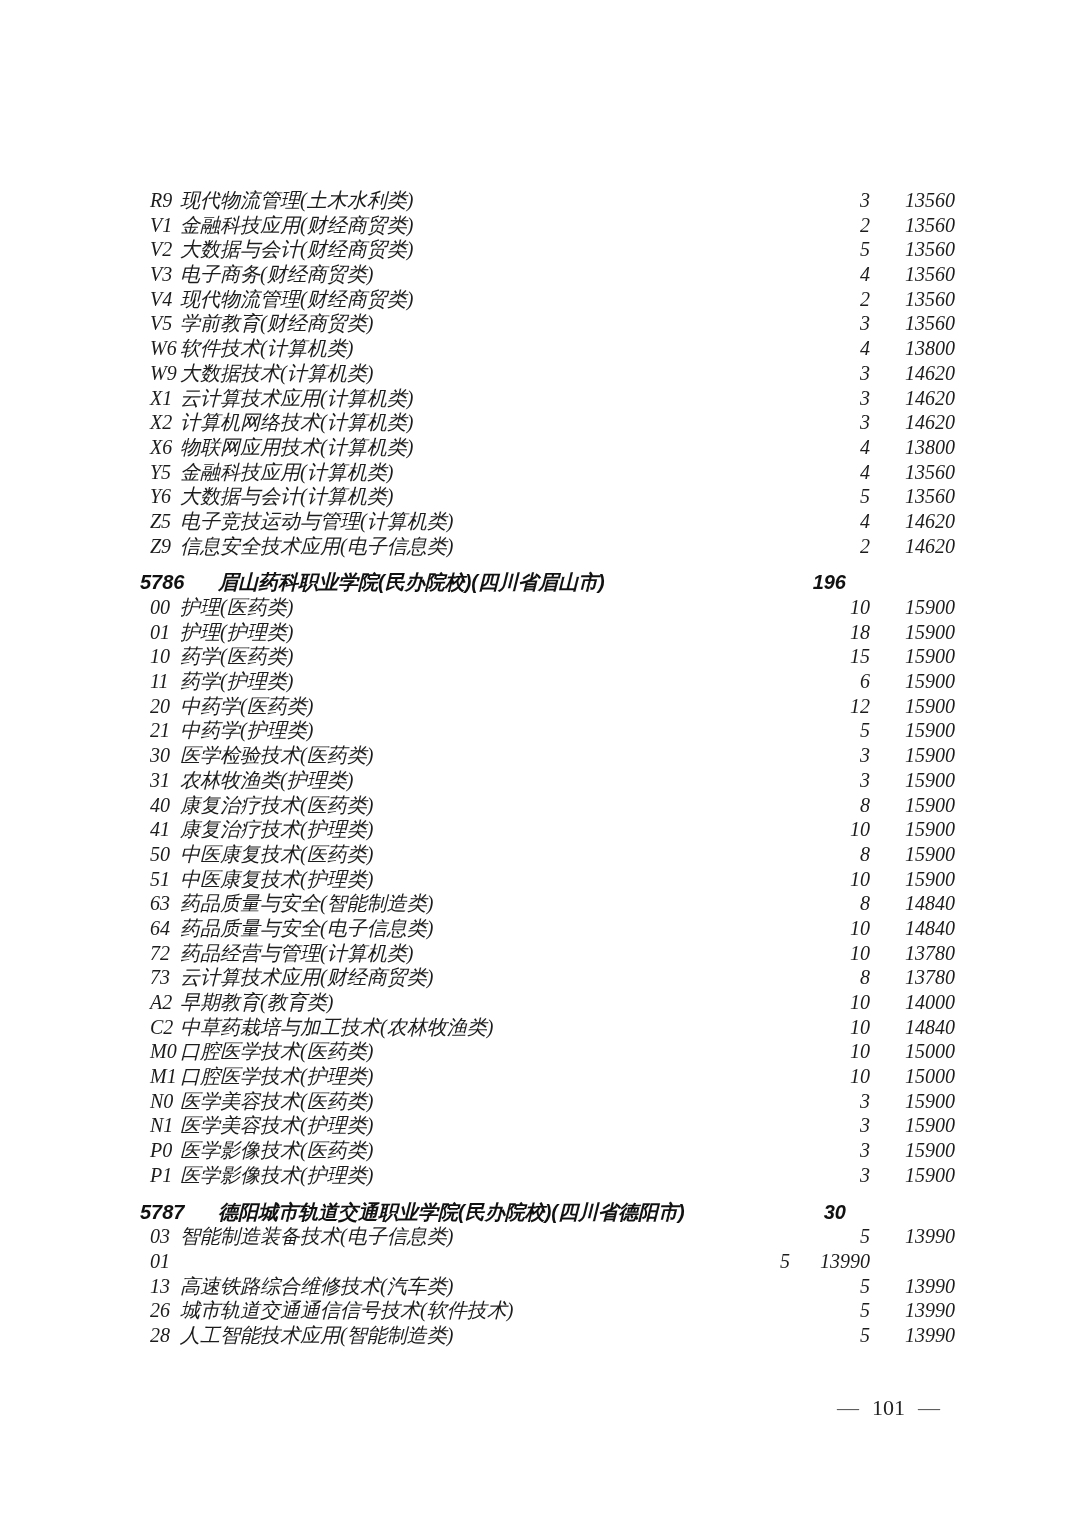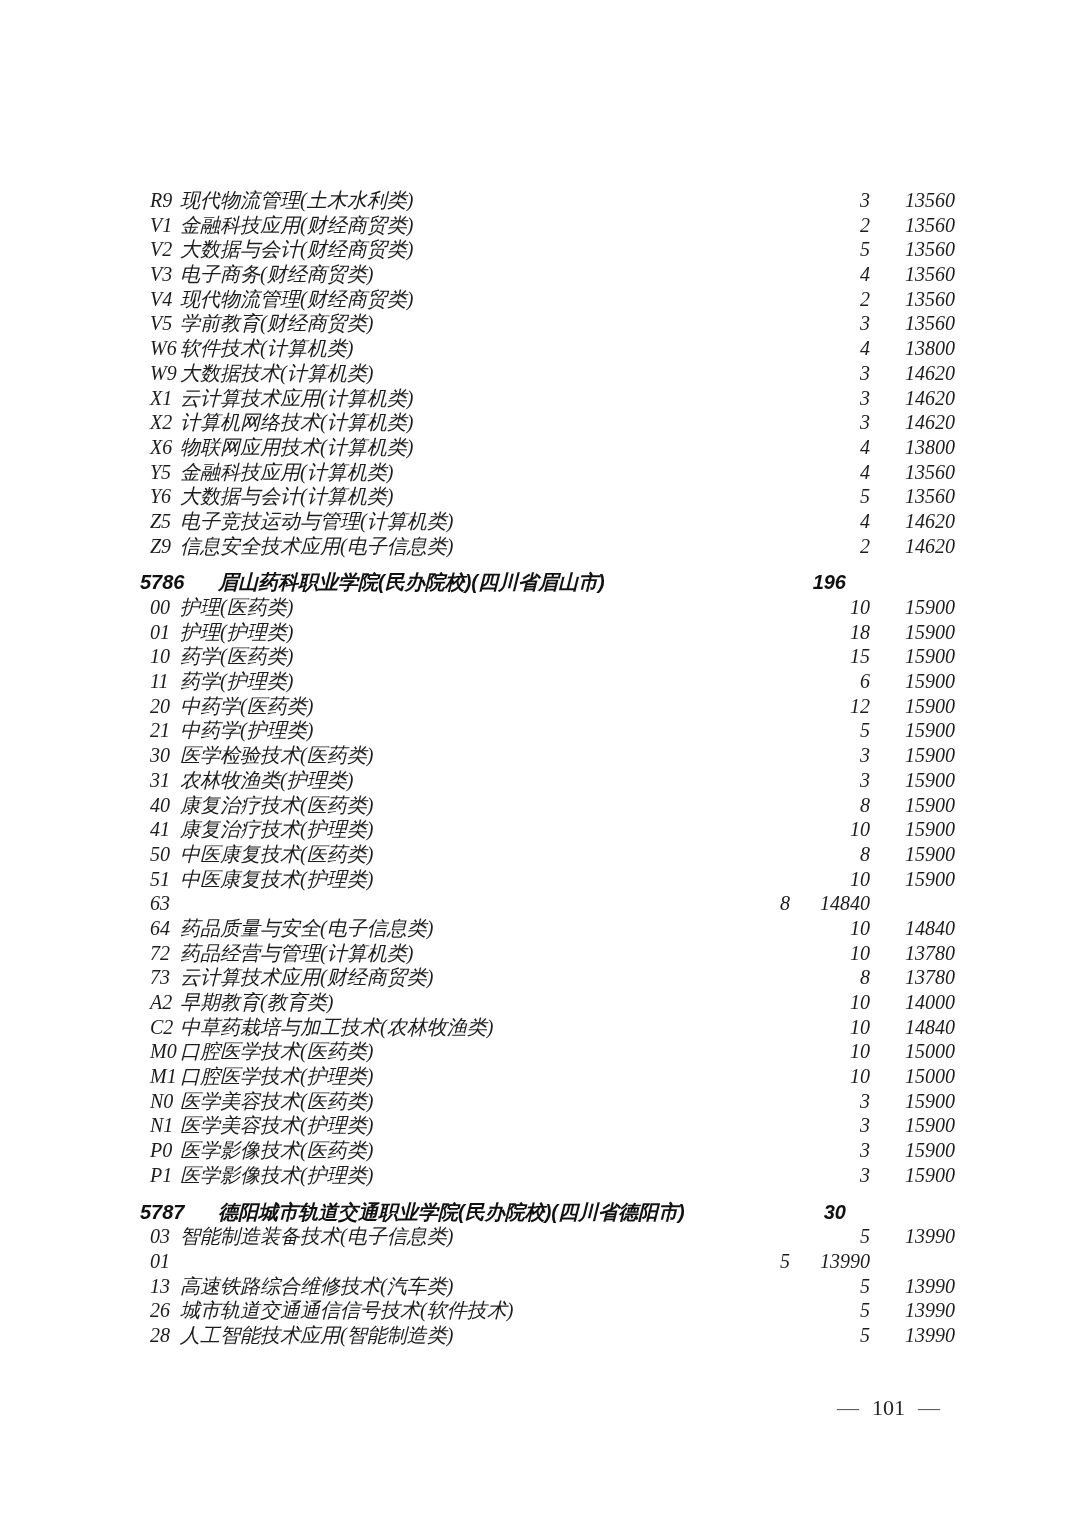--- a/index.html
+++ b/index.html
@@ -222,20 +222,21 @@
         <span class="cell-fee">15900</span>
       </div>
       <div class="program-row">
         <span class="cell-code">51</span>
         <span class="cell-name">中医康复技术(护理类)</span>
         <span class="cell-count">10</span>
         <span class="cell-fee">15900</span>
       </div>
       <div class="program-row">
         <span class="cell-code">63</span>
+        <span class="cell-name">药品质量与安全(智能制造类)</span>
         <span class="cell-count">8</span>
         <span class="cell-fee">14840</span>
       </div>
       <div class="program-row">
         <span class="cell-code">64</span>
         <span class="cell-name">药品质量与安全(电子信息类)</span>
         <span class="cell-count">10</span>
         <span class="cell-fee">14840</span>
       </div>
       <div class="program-row">

